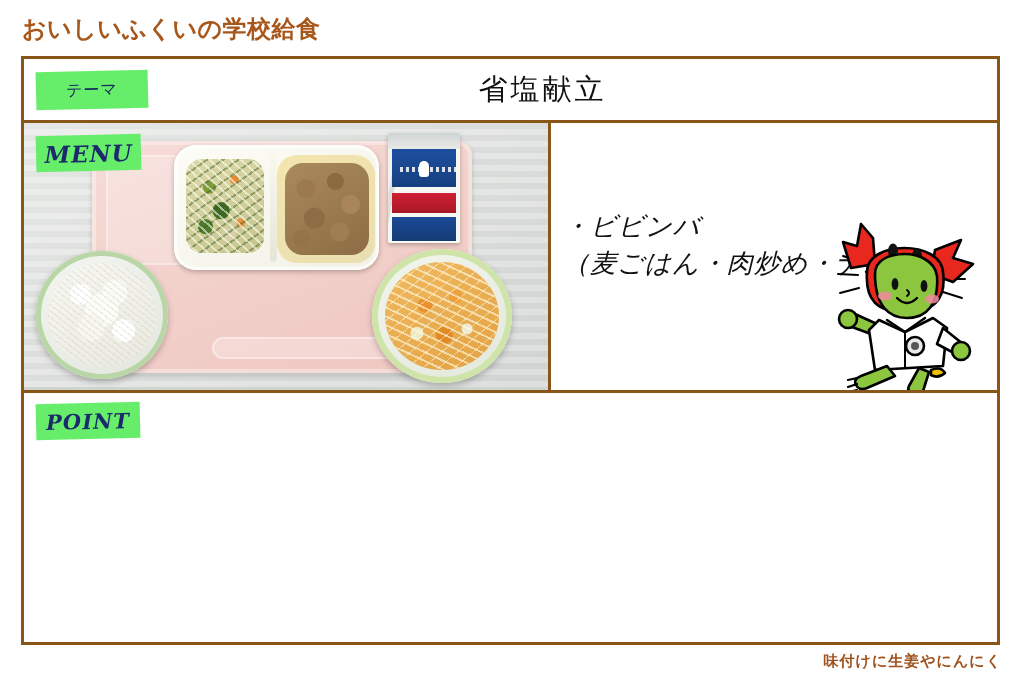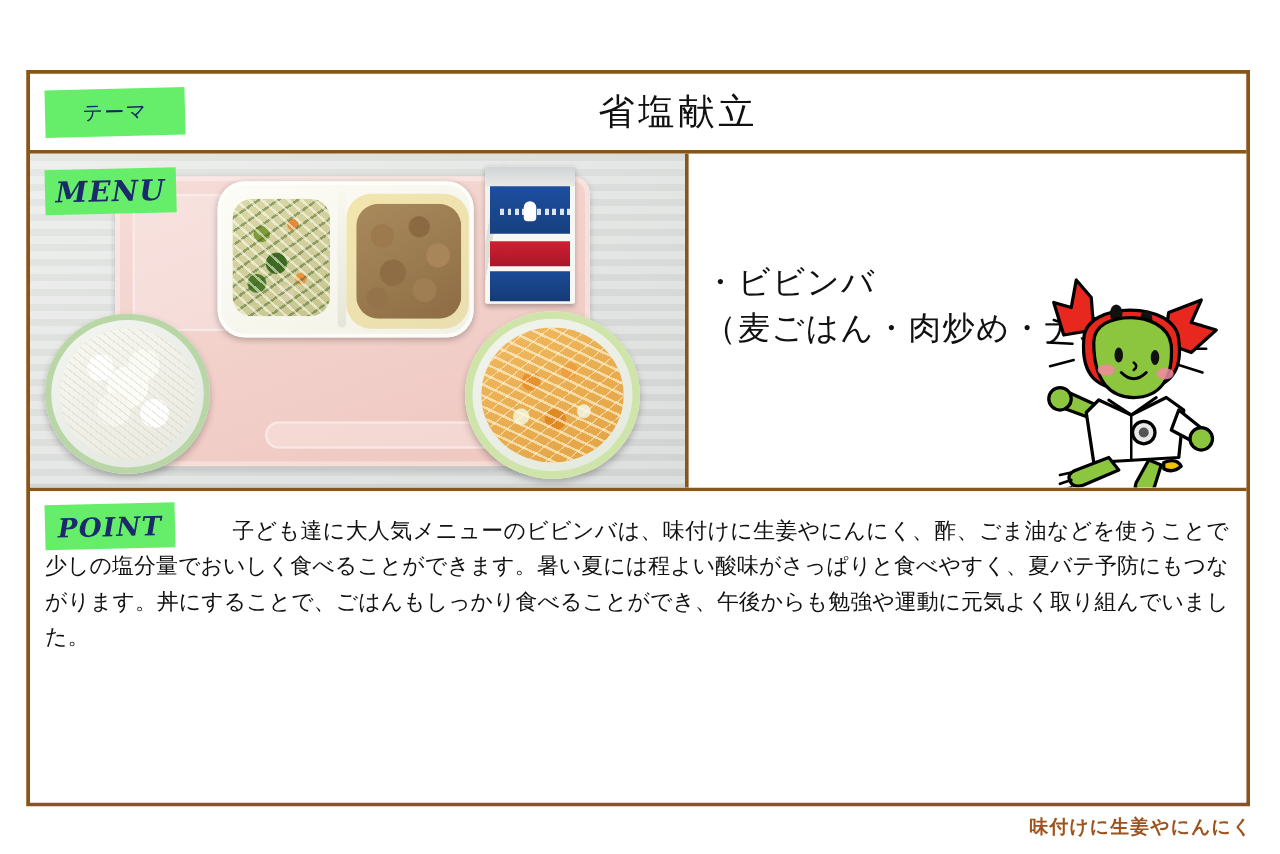--- a/index.html
+++ b/index.html
@@ -55,20 +55,21 @@
     overflow:hidden;background:#cfd3d2;
   }
   .menu-cell{
     position:relative;flex:1;height:100%;background:#fff;overflow:hidden;
   }
   .menu-list{
     position:absolute;left:12px;top:85px;
     font-size:26px;line-height:1.42;color:#111;letter-spacing:1px;
     font-family:"DejaVu Serif","Liberation Serif",serif;
     white-space:nowrap;
+    font-style:italic;
   }
   .menu-list div{margin:0;padding:0;}
   .menu-indent{padding-left:18px;}
 
   
   .row-point{
     position:absolute;left:0;top:334px;width:100%;height:249px;
     box-sizing:border-box;background:#fff;
   }
   .point-text{
@@ -245,20 +246,21 @@
   }
 
   
   .mascot{position:absolute;right:6px;bottom:0px;width:160px;height:170px;}
 </style>
 </head>
 <body>
 
 <div id="page">
 
+  <div class="page-title">おいしいふくいの学校給食</div>
 
   <div class="frame">
 
     <div class="row-theme">
       <div class="marker m-theme">テーマ</div>
       <div class="theme-title">省塩献立</div>
     </div>
 
     <div class="row-menu">
 
@@ -356,22 +358,19 @@
             <path d="M78 170 l-7 5 M84 172 l-5 6" stroke-width="2.2" fill="none"></path>
 
             <path d="M100 150 q10 -4 14 3 q-7 6 -14 2 Z" fill="#f2c200"></path>
           </g>
         </svg>
       </div>
     </div>
 
     <div class="row-point">
       <div class="marker m-point">POINT</div>
-      <div class="point-text">
-        <span class="p-first">子ども達に大人気メニューのビビンバは、味付けに生姜やにんにく、酢、ごま油などを使うことで少しの塩分量でおいしく食べることができます。暑い夏には程よい酸味がさっぱりと食べやすく、夏バテ予防にもつながります。丼にすることで、ごはんもしっかり食べることができ、午後からも勉強や運動に元気よく取り組んでいました。</span>
-      </div>
     </div>
 
   </div>
 
   <div class="footer-org">味付けに生姜やにんにく</div>
 
 </div>
 
 </body></html>

